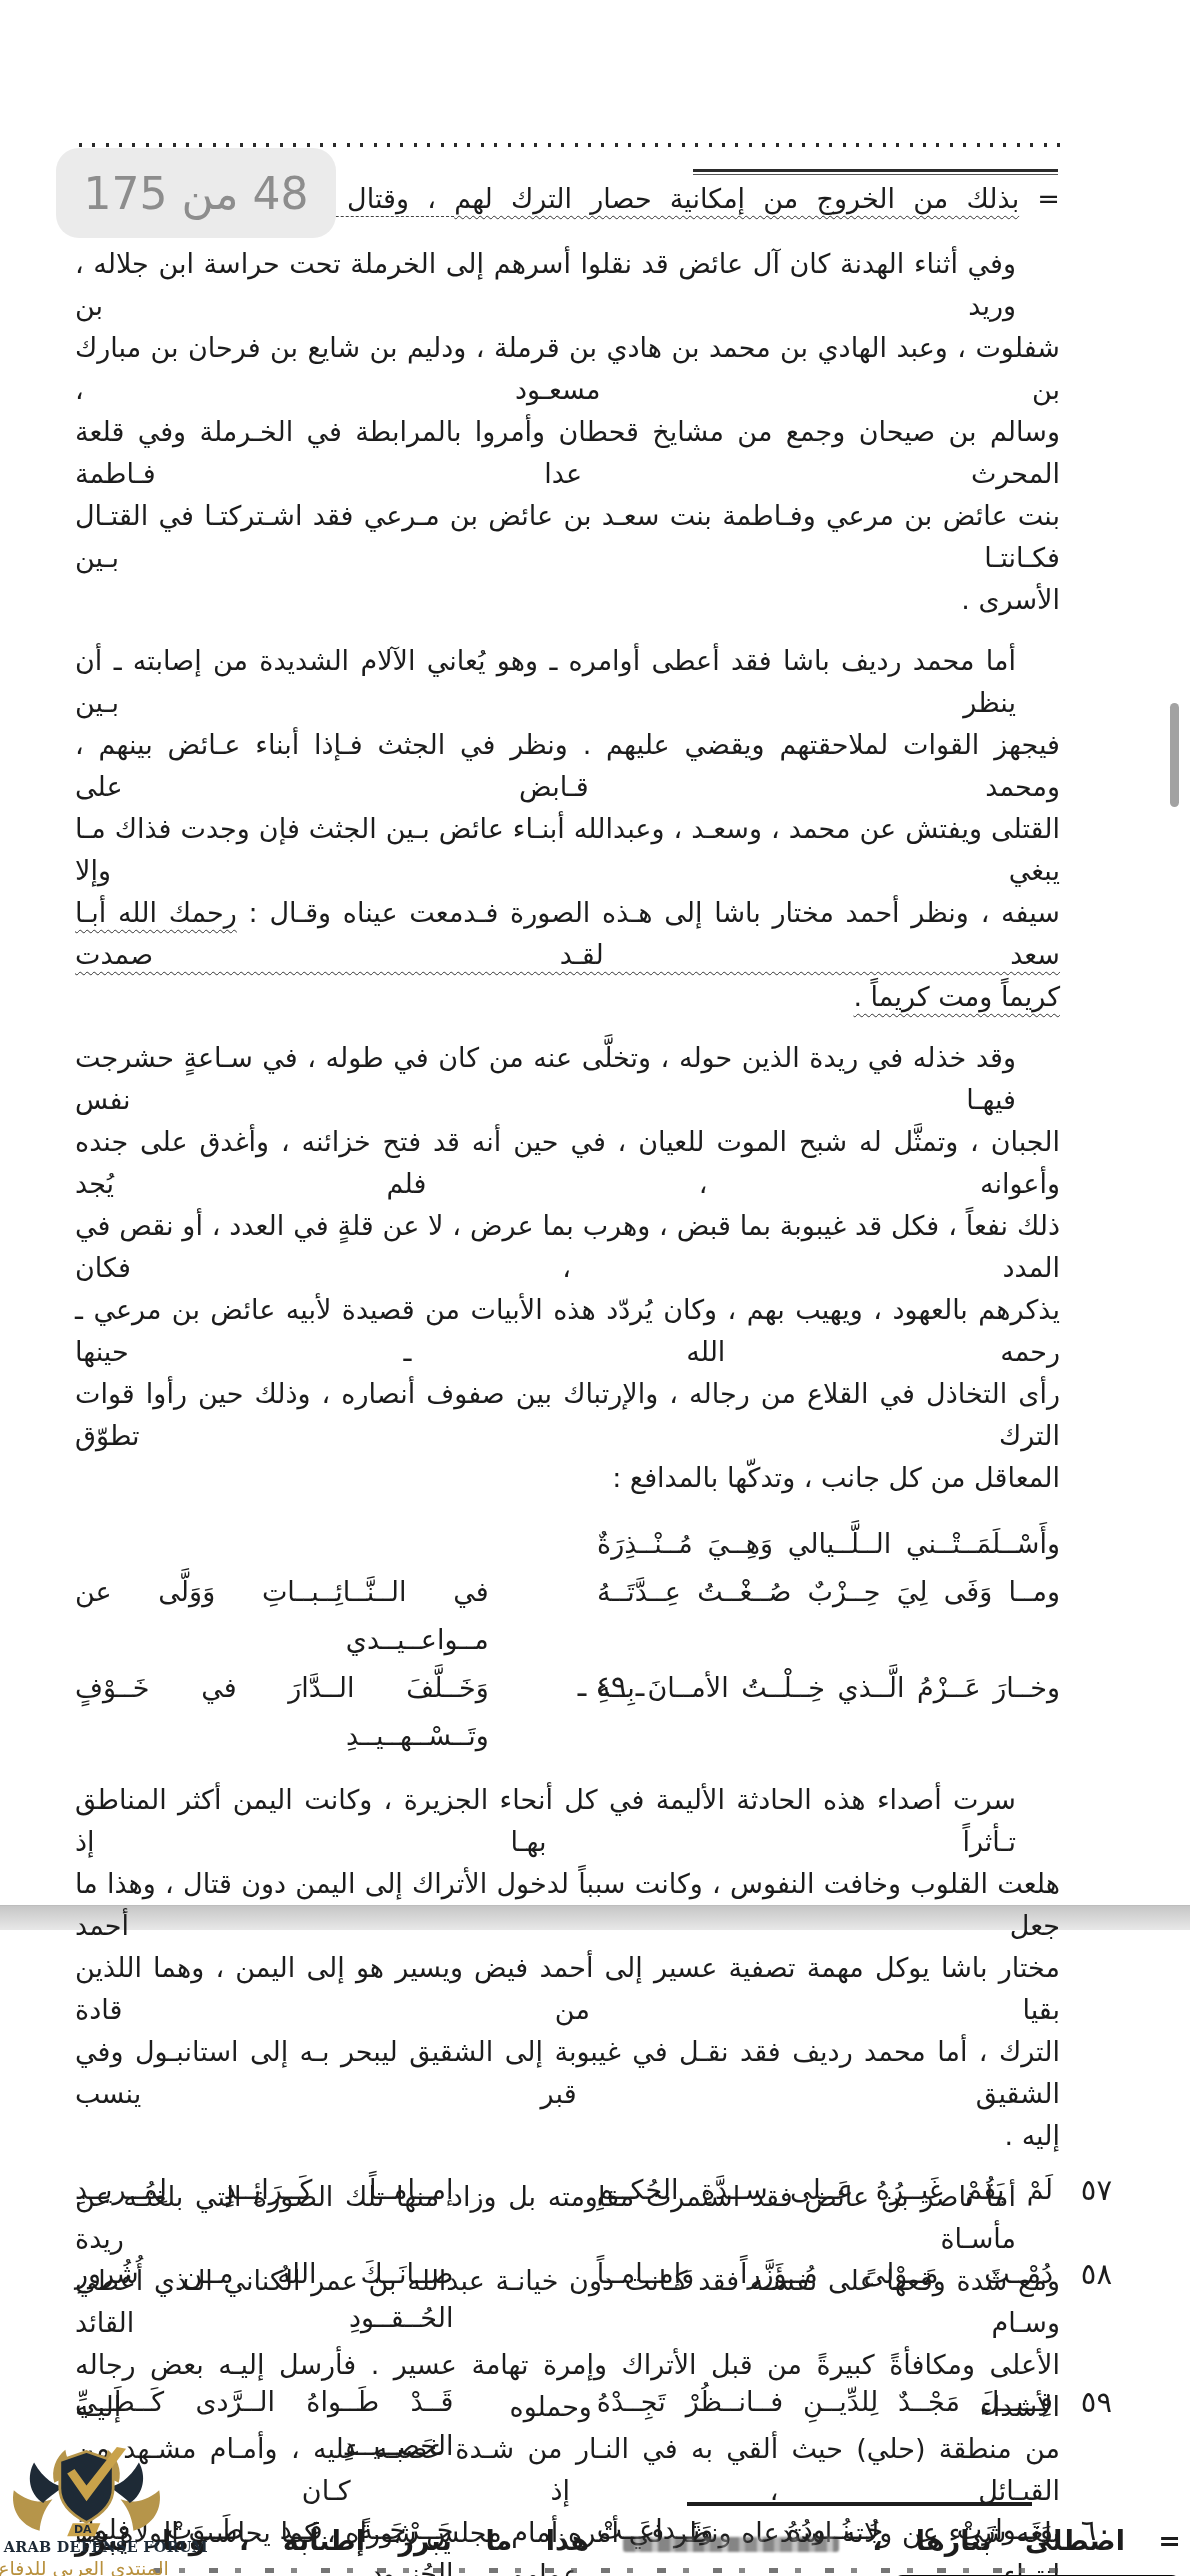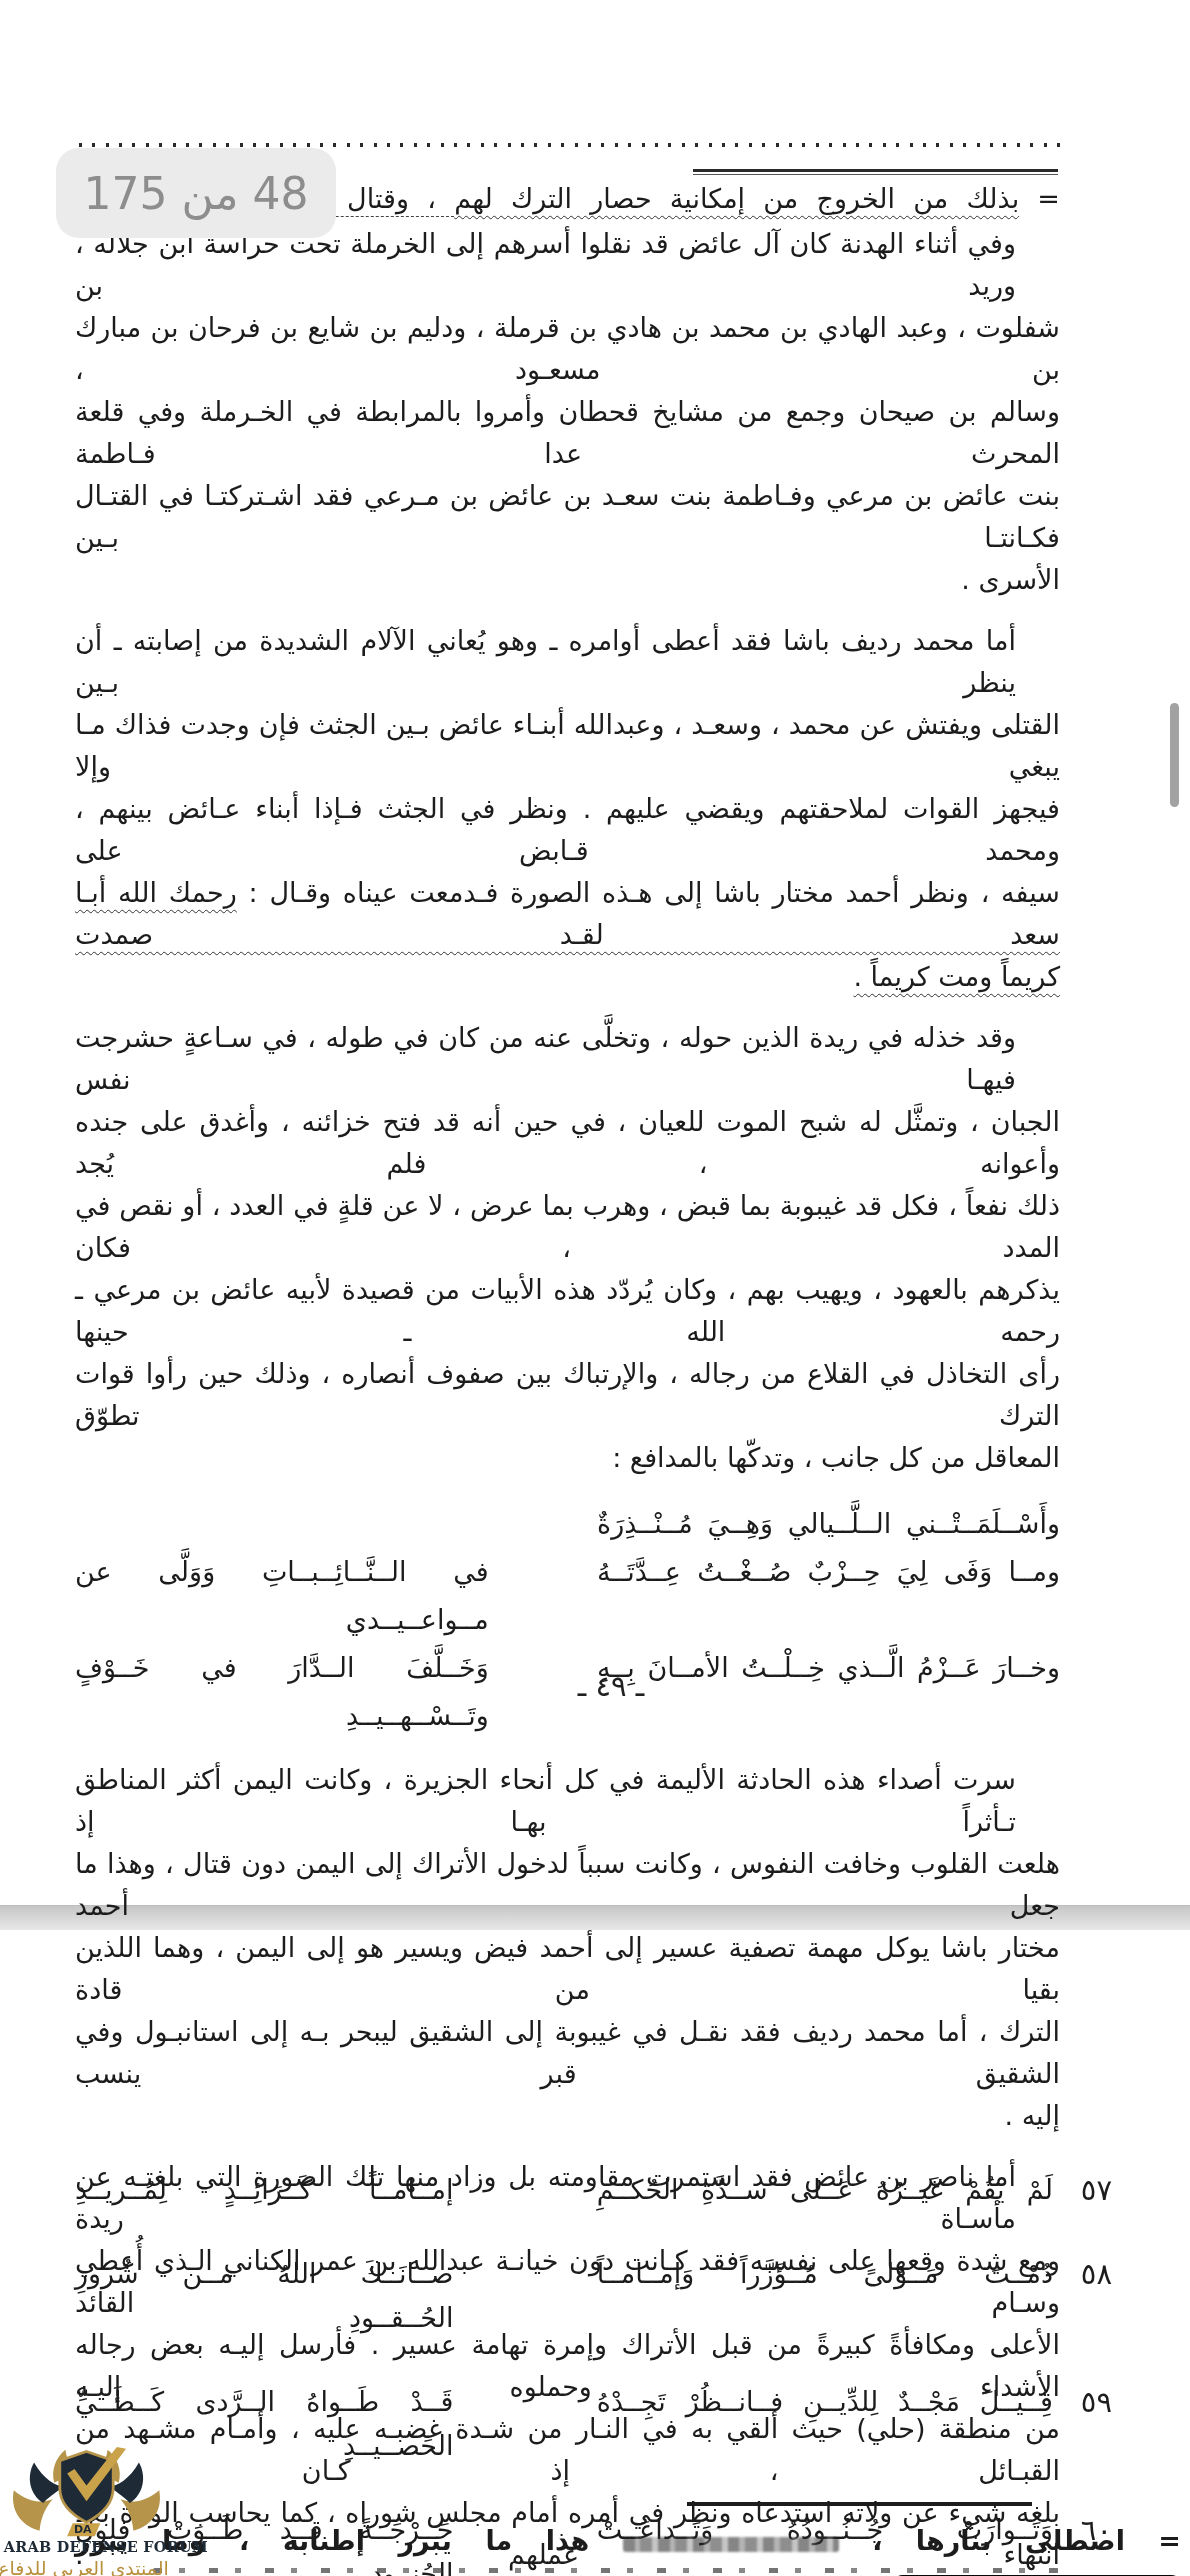--- a/index.html
+++ b/index.html
@@ -12,21 +12,21 @@
     background:#ebebeb;z-index:6;display:flex;align-items:center;justify-content:center;
     font-size:44px;font-weight:500;color:#8d8d8d;direction:rtl;letter-spacing:1px;}
   .rule-top{position:absolute;left:693px;top:169px;width:365px;height:2.9px;background:#2b2b2b;}
   .rule-top:after{content:"";position:absolute;left:0;top:4.8px;width:100%;height:1px;background:#555;}
   #p1text{position:absolute;left:75px;top:178px;width:985px;direction:rtl;z-index:1;}
   .line{font-size:27px;line-height:42px;text-align:justify;text-align-last:justify;
         direction:rtl;color:#1c1c1c;}
   .line.last{text-align-last:right;}
   .line.indent{padding-right:44px;}
   .blk{margin-top:19px;}
-  .blk.first{margin-top:3px;}
+  .blk.first{margin-top:23px;}
   .u{text-decoration:underline;text-decoration-style:wavy;text-decoration-color:#333;
      text-decoration-thickness:1.4px;text-underline-offset:6.7px;}
   .ud{text-decoration:underline;text-decoration-style:dashed;text-decoration-color:#444;
      text-decoration-thickness:1.4px;text-underline-offset:7.7px;}
   .poem{margin:21px 0 7.7px 0;}
   .poem-row{display:flex;justify-content:space-between;direction:rtl;line-height:48px;}
   .hemi{font-size:27px;}
   .hemi.r{width:47%;text-align:justify;text-align-last:justify;}
   .hemi.l{width:42%;text-align:justify;text-align-last:justify;}
   .page-num{position:absolute;left:16px;top:1669px;width:1190px;text-align:center;
@@ -77,22 +77,22 @@
     <div class="blk first">
       <div class="line indent">وفي أثناء الهدنة كان آل عائض قد نقلوا أسرهم إلى الخرملة تحت حراسة ابن جلاله ، وريد بن</div>
       <div class="line">شفلوت ، وعبد الهادي بن محمد بن هادي بن قرملة ، ودليم بن شايع بن فرحان بن مبارك بن مسعـود ،</div>
       <div class="line">وسالم بن صيحان وجمع من مشايخ قحطان وأمروا بالمرابطة في الخـرملة وفي قلعة المحرث عدا فـاطمة</div>
       <div class="line">بنت عائض بن مرعي وفـاطمة بنت سعـد بن عائض بن مـرعي فقد اشـتركتـا في القتـال فكـانتـا بـين</div>
       <div class="line last">الأسرى .</div>
     </div>
 
     <div class="blk">
       <div class="line indent">أما محمد رديف باشا فقد أعطى أوامره ـ وهو يُعاني الآلام الشديدة من إصابته ـ أن ينظر بـين</div>
+      <div class="line">فيجهز القوات لملاحقتهم ويقضي عليهم . ونظر في الجثث فـإذا أبناء عـائض بينهم ، ومحمد قـابض على</div>
       <div class="line">القتلى ويفتش عن محمد ، وسعـد ، وعبدالله أبنـاء عائض بـين الجثث فإن وجدت فذاك مـا يبغي وإلا</div>
-      <div class="line">فيجهز القوات لملاحقتهم ويقضي عليهم . ونظر في الجثث فـإذا أبناء عـائض بينهم ، ومحمد قـابض على</div>
       <div class="line"><span>سيفه ، ونظر أحمد مختار باشا إلى هـذه الصورة فـدمعت عيناه وقـال : </span><span class="u">رحمك الله أبـا سعد لقـد صمدت</span></div>
       <div class="line last"><span class="u">كريماً ومت كريماً .</span></div>
     </div>
 
     <div class="blk">
       <div class="line indent">وقد خذله في ريدة الذين حوله ، وتخلَّى عنه من كان في طوله ، في سـاعةٍ حشرجت فيهـا نفس</div>
       <div class="line">الجبان ، وتمثَّل له شبح الموت للعيان ، في حين أنه قد فتح خزائنه ، وأغدق على جنده وأعوانه ، فلم يُجد</div>
       <div class="line">ذلك نفعاً ، فكل قد غيبوبة بما قبض ، وهرب بما عرض ، لا عن قلةٍ في العدد ، أو نقص في المدد ، فكان</div>
       <div class="line">يذكرهم بالعهود ، ويهيب بهم ، وكان يُردّد هذه الأبيات من قصيدة لأبيه عائض بن مرعي ـ رحمه الله ـ حينها</div>
       <div class="line">رأى التخاذل في القلاع من رجاله ، والإرتباك بين صفوف أنصاره ، وذلك حين رأوا قوات الترك تطوّق</div>

